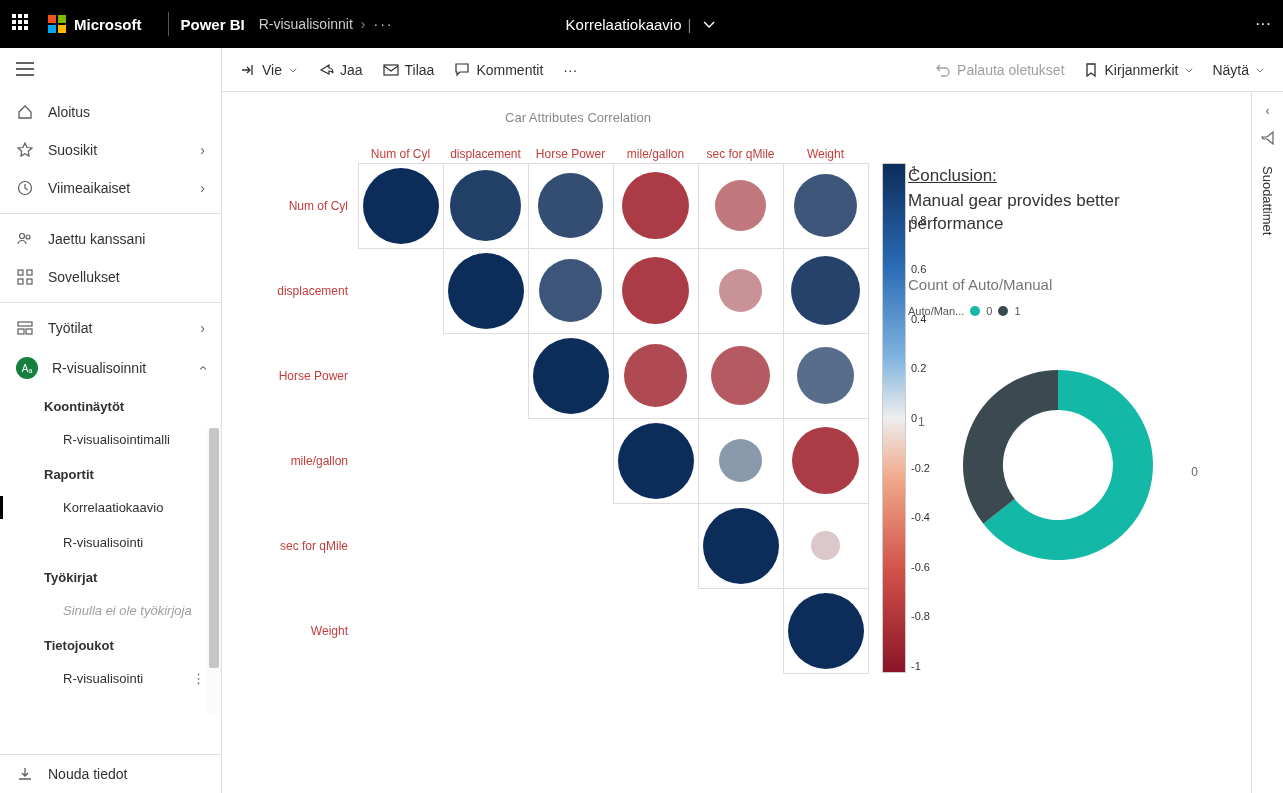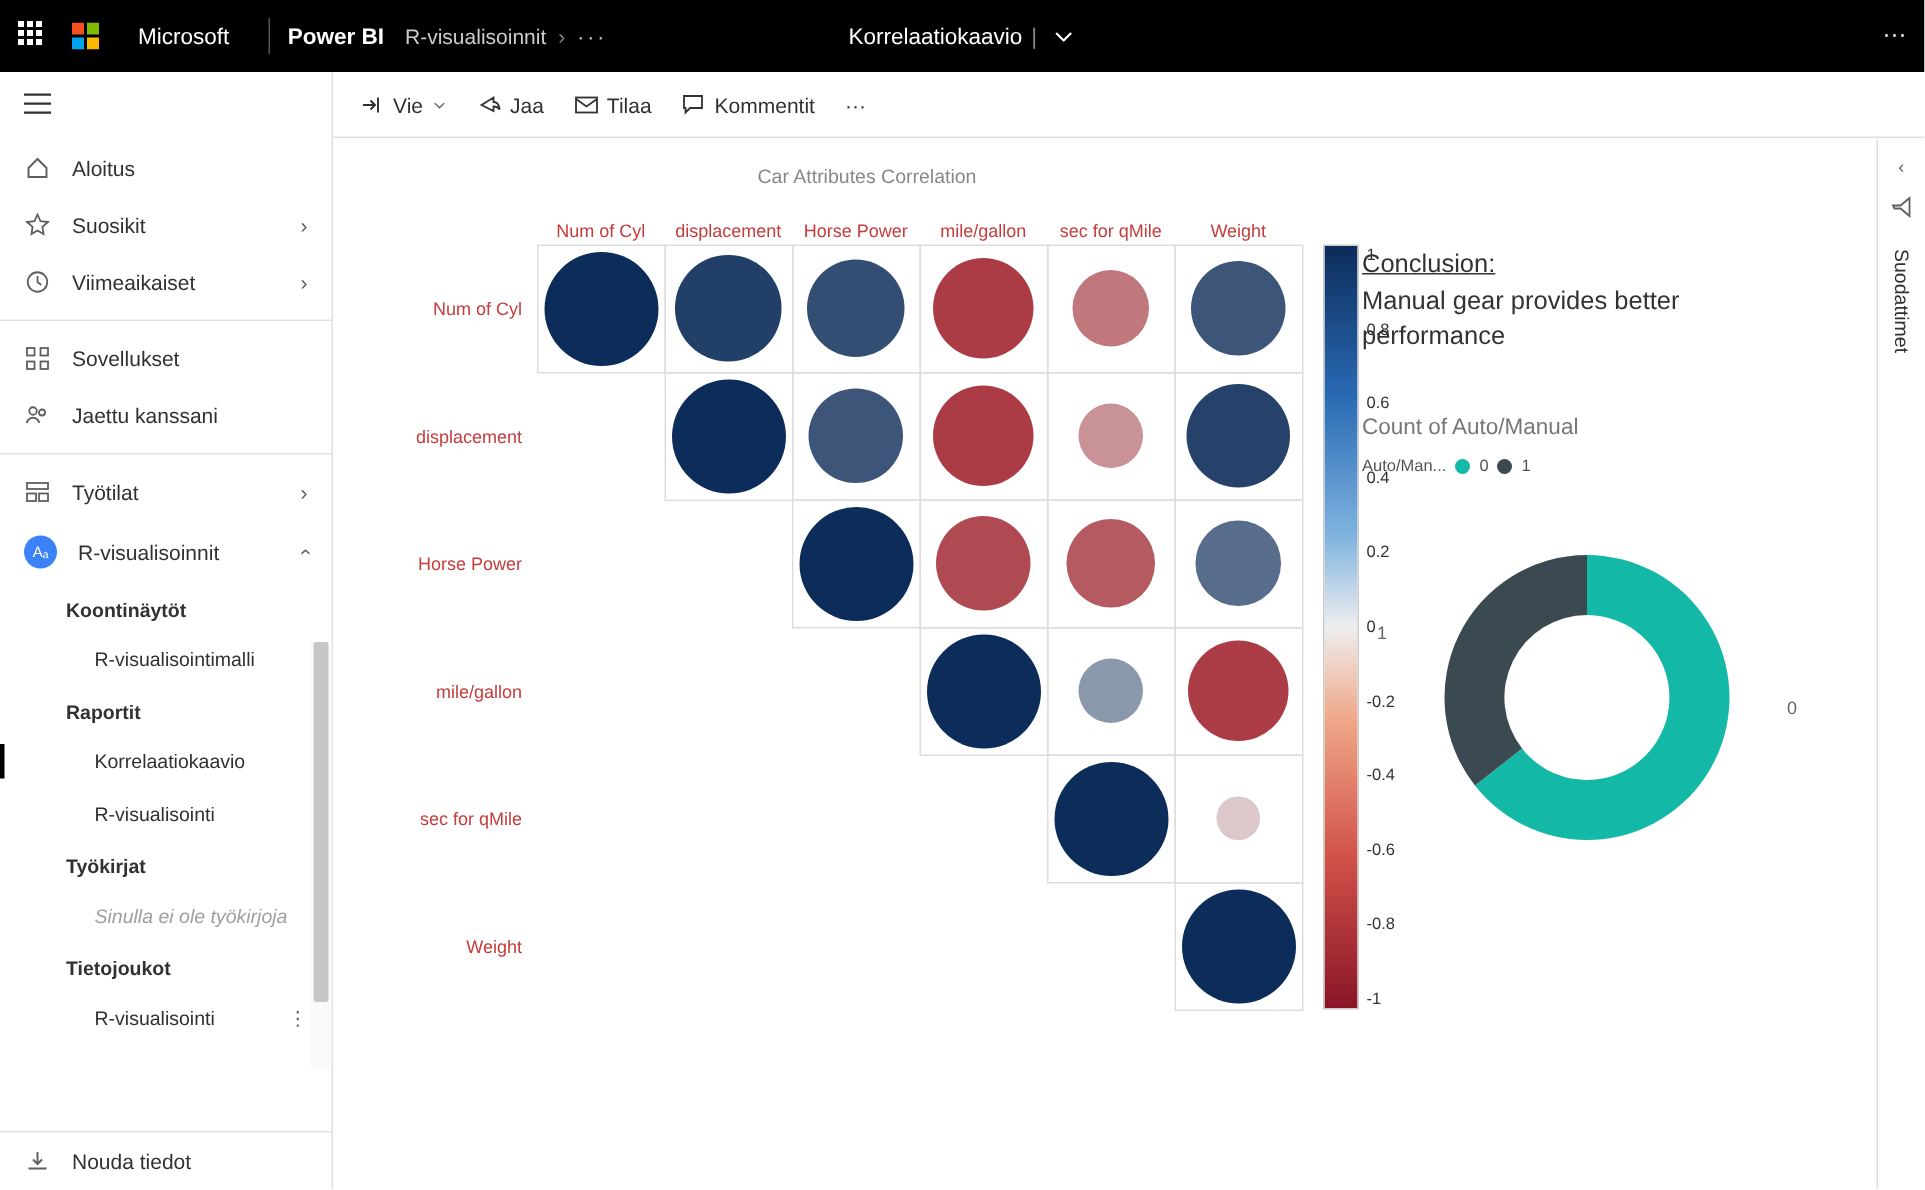--- a/index.html
+++ b/index.html
@@ -2,21 +2,21 @@
 <html><head>
 <meta charset="utf-8">
 <style>
 * { box-sizing: border-box; margin: 0; padding: 0; }
 body { font-family: "Segoe UI", Arial, sans-serif; font-size: 13px; color: #323130; background: #fff; width: 1283px; height: 793px; overflow: hidden; }
 .topbar { background: #000; color: #fff; height: 48px; display: flex; align-items: center; padding: 0 12px; }
 .waffle { width: 20px; height: 20px; display: grid; grid-template-columns: repeat(3,4px); grid-template-rows: repeat(3,4px); gap: 2px; margin-right: 16px; cursor: pointer; }
 .waffle span { background: #fff; width: 4px; height: 4px; }
 .ms-logo { display: flex; align-items: center; margin-right: 14px; }
 .ms-logo svg { margin-right: 8px; }
-.ms-name { font-size: 15px; font-weight: 400; margin-left: 18px; }
+.ms-name { font-size: 15px; font-weight: 700; }
 .vdiv { width: 1px; height: 24px; background: #555; margin: 0 12px; }
 .pbi-name { font-size: 15px; font-weight: 600; margin-right: 14px; }
 .breadcrumb { display: flex; align-items: center; gap: 8px; color: #ccc; font-size: 14px; }
 .breadcrumb .chev { color: #888; }
 .top-center { position: absolute; left: 50%; transform: translateX(-50%); display: flex; align-items: center; font-size: 15px; }
 .top-center .title { color: #fff; }
 .top-center .pipe { color: #888; margin: 0 6px; }
 .top-more { margin-left: auto; color: #fff; font-size: 16px; cursor: pointer; }
 .shell { display: flex; height: calc(100% - 48px); }
 .sidebar { width: 222px; border-right: 1px solid #e1dfdd; display: flex; flex-direction: column; }
@@ -135,52 +135,52 @@
             <path d="M8 4v4l2.5 2" stroke="#605e5c" stroke-width="1.2" fill="none"></path>
           </svg>
         </span>
       <span>Viimeaikaiset</span>
       <span class="chev-r">›</span>
     </div>
     <div class="nav-sep"></div>
     <div class="nav-item">
       <span class="icon">
           <svg class="ic" viewBox="0 0 16 16">
+            <circle cx="5" cy="5" r="2.5" fill="none" stroke="#605e5c" stroke-width="1.2"></circle>
+            <circle cx="11" cy="6" r="2" fill="none" stroke="#605e5c" stroke-width="1.2"></circle>
+            <path d="M1 13c0-2 2-3.5 4-3.5s4 1.5 4 3.5" fill="none" stroke="#605e5c" stroke-width="1.2"></path>
+          </svg>
+        </span>
+      <span>Jaettu kanssani</span>
+    </div>
+    <div class="nav-item">
+      <span class="icon">
+          <svg class="ic" viewBox="0 0 16 16">
             <rect x="1" y="1" width="5" height="5" fill="none" stroke="#605e5c" stroke-width="1.2"></rect>
             <rect x="10" y="1" width="5" height="5" fill="none" stroke="#605e5c" stroke-width="1.2"></rect>
             <rect x="1" y="10" width="5" height="5" fill="none" stroke="#605e5c" stroke-width="1.2"></rect>
             <rect x="10" y="10" width="5" height="5" fill="none" stroke="#605e5c" stroke-width="1.2"></rect>
           </svg>
         </span>
       <span>Sovellukset</span>
     </div>
-    <div class="nav-item">
-      <span class="icon">
-          <svg class="ic" viewBox="0 0 16 16">
-            <circle cx="5" cy="5" r="2.5" fill="none" stroke="#605e5c" stroke-width="1.2"></circle>
-            <circle cx="11" cy="6" r="2" fill="none" stroke="#605e5c" stroke-width="1.2"></circle>
-            <path d="M1 13c0-2 2-3.5 4-3.5s4 1.5 4 3.5" fill="none" stroke="#605e5c" stroke-width="1.2"></path>
-          </svg>
-        </span>
-      <span>Jaettu kanssani</span>
-    </div>
     <div class="nav-sep"></div>
     <div class="nav-item">
       <span class="icon">
           <svg class="ic" viewBox="0 0 16 16">
             <rect x="1" y="2" width="14" height="4" fill="none" stroke="#605e5c" stroke-width="1.2"></rect>
             <rect x="1" y="9" width="6" height="5" fill="none" stroke="#605e5c" stroke-width="1.2"></rect>
             <rect x="9" y="9" width="6" height="5" fill="none" stroke="#605e5c" stroke-width="1.2"></rect>
           </svg>
         </span>
       <span>Työtilat</span>
       <span class="chev-r">›</span>
     </div>
     <div class="nav-item">
-      <span class="icon" style="background:#3b82f6;border-radius:50%;width:22px;height:22px;color:#fff;font-size:10px;">Aₐ</span>
+      <span class="icon" style="background:#15803d;border-radius:50%;width:22px;height:22px;color:#fff;font-size:10px;">Aₐ</span>
       <span>R-visualisoinnit</span>
       <span class="chev-r" style="transform:rotate(-90deg);">›</span>
     </div>
 
     <div class="nav-subheader">Koontinäytöt</div>
     <div class="nav-item nav-sub">
         <span>R-visualisointimalli</span>
       </div>
     <div class="nav-subheader">Raportit</div>
     <div class="nav-item nav-sub nav-selected">
@@ -237,20 +237,43 @@
           </svg>
         <span>Tilaa</span>
       </div>
       <div class="tool-btn">
         <svg class="ic" viewBox="0 0 16 16">
             <path d="M2 2h12v8H6l-3 3V10H2z" fill="none" stroke="#323130" stroke-width="1.2"></path>
           </svg>
         <span>Kommentit</span>
       </div>
       <div class="tool-btn">···</div>
+      <div class="tool-right">
+        <div class="tool-btn disabled">
+          <svg class="ic" viewBox="0 0 16 16">
+              <path d="M5 3L2 6l3 3M2 6h8a4 4 0 010 8H6" stroke="#a19f9d" stroke-width="1.3" fill="none"></path>
+            </svg>
+          <span>Palauta oletukset</span>
+        </div>
+        <div class="tool-btn">
+          <svg class="ic" viewBox="0 0 16 16">
+              <path d="M4 2h8v12l-4-3-4 3z" fill="none" stroke="#323130" stroke-width="1.3"></path>
+            </svg>
+          <span>Kirjanmerkit</span>
+          <svg class="ic" viewBox="0 0 16 16" style="width:10px;">
+              <path d="M3 6l5 5 5-5" stroke="#605e5c" stroke-width="1.5" fill="none"></path>
+            </svg>
+        </div>
+        <div class="tool-btn">
+          <span>Näytä</span>
+          <svg class="ic" viewBox="0 0 16 16" style="width:10px;">
+              <path d="M3 6l5 5 5-5" stroke="#605e5c" stroke-width="1.5" fill="none"></path>
+            </svg>
+        </div>
+      </div>
     </div>
 
     <div class="canvas">
       <div class="corr-area">
         <div class="corr-title">Car Attributes Correlation</div>
         <div class="corr-wrap">
           <div class="corr-grid" id="corr-grid">
               <div></div>
               <div class="corr-collabel">Num of Cyl</div>
               <div class="corr-collabel">displacement</div>

